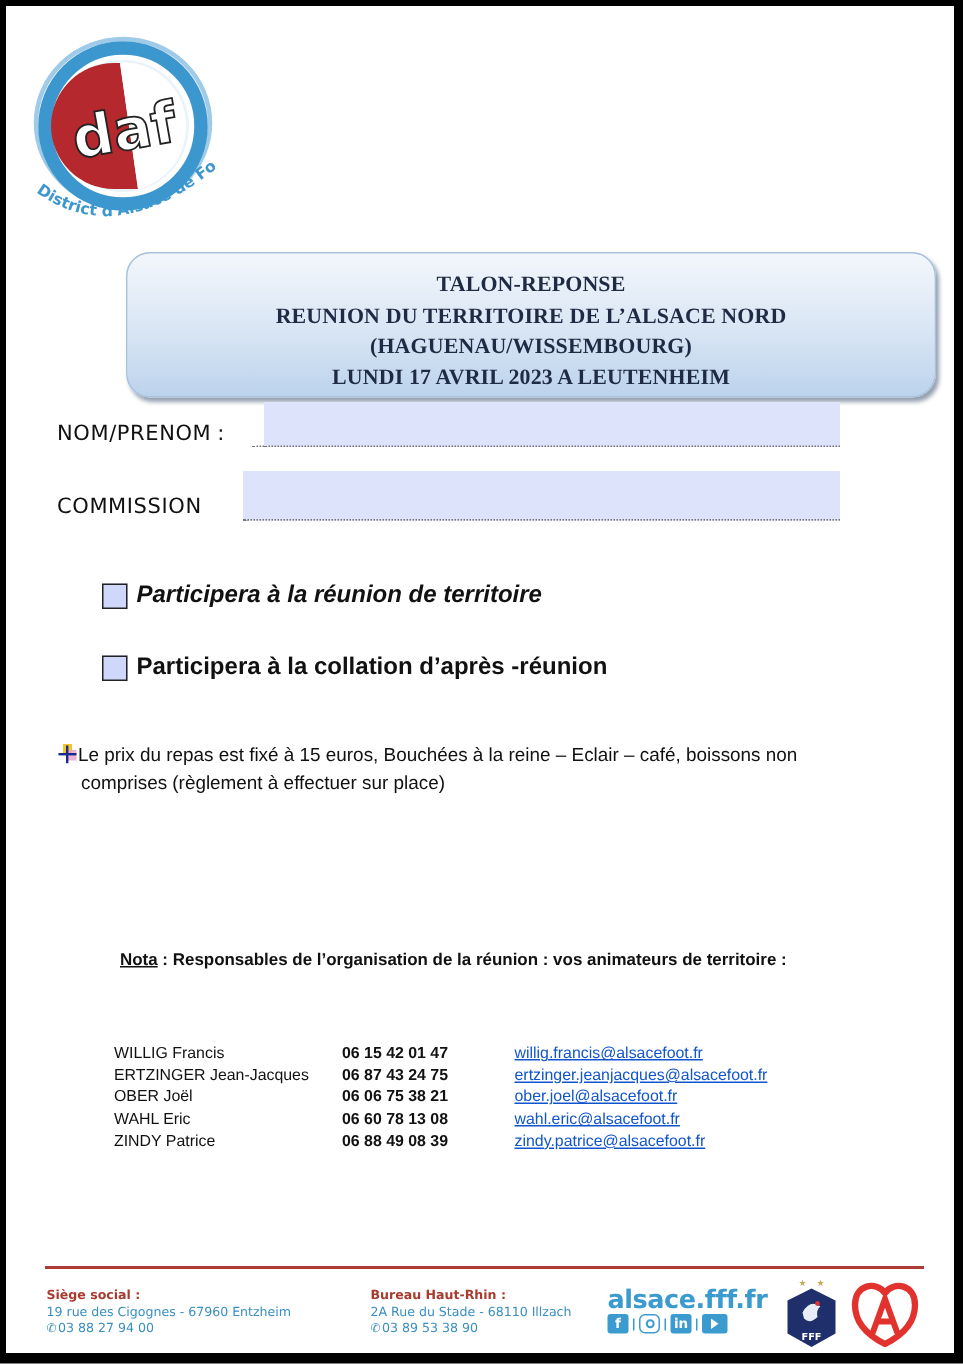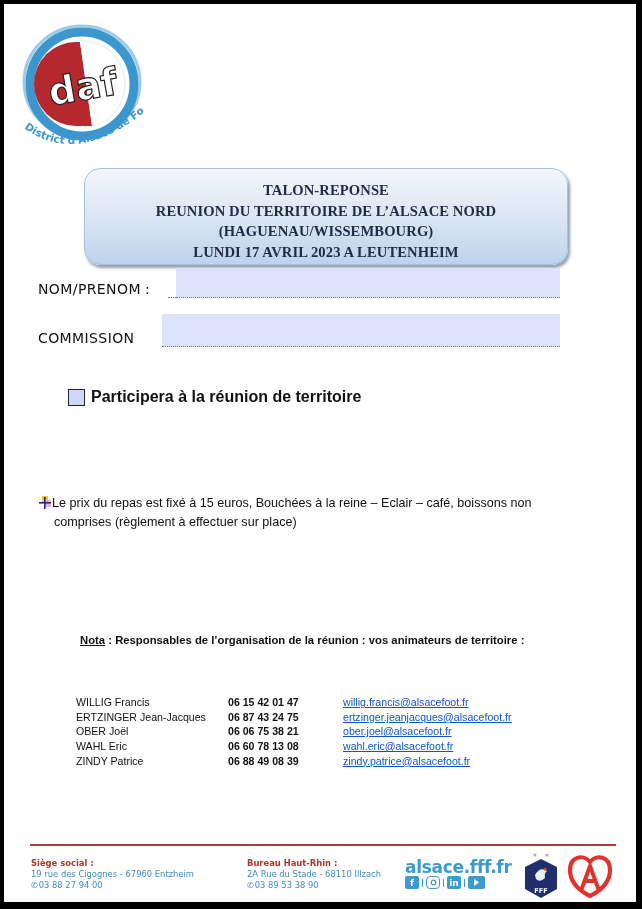--- a/index.html
+++ b/index.html
@@ -3,21 +3,21 @@
   <meta charset="utf-8">
   <style>
     html, body { margin: 0; padding: 0; }
     body { width: 642px; height: 909px; background: #000; position: relative; overflow: hidden; font-family: "Liberation Sans", sans-serif; }
     .page { position: absolute; left: 4px; top: 4px; width: 632px; height: 898px; background: #fff; overflow: hidden; }
 
     
     .logo { position: absolute; left: 12px; top: 12px; width: 150px; height: 150px; }
 
     
-    .title-box { position: absolute; left: 80px; top: 164px; width: 484px; height: 97px; border-radius: 16px;
+    .title-box { position: absolute; left: 80px; top: 164px; width: 540px; height: 97px; border-radius: 16px;
       background: linear-gradient(#f3f7fc 0%, #d8e5f4 55%, #bcd3ec 100%);
       border: 1px solid #a9c1dd; box-shadow: 2px 3px 3px rgba(60,80,110,0.55); box-sizing: border-box;
       text-align: center; padding-top: 11px; }
     .title-box div { font-family: "Liberation Serif", serif; font-weight: bold; color: #1f2a44; font-size: 14.6px; line-height: 20.5px; letter-spacing: 0.1px; }
 
     
     .field-row { position: absolute; left: 34px; font-size: 15px; color: #111; display: flex; align-items: flex-end; }
     .field-label { letter-spacing: 0.4px; font-family: "DejaVu Sans", sans-serif; font-size: 14px; }
     .field-colon { margin: 0 4px 0 4px; font-family: "DejaVu Sans", sans-serif; font-size: 14px; }
     .field-input { position: absolute; background: #dde3fb; border: none; border-bottom: 1px dotted #777; height: 30px; box-sizing: border-box; outline: none; font-size: 14px; }
@@ -94,23 +94,27 @@
   <div class="dots-line" style="left:164px; top:293px; width:392px;"></div>
   <input class="field-input" style="left: 172px; top: 264px; width: 384px;" value="">
 
   <div class="field-row" style="top:326px;gap:33px;">
     <span class="field-label">COMMISSION</span>
     <span class="field-colon">:</span>
   </div>
   <div class="dots-line" style="left:160px; top:342px; width:396px;"></div>
   <input class="field-input" style="left: 158px; top: 310px; width: 398px; height: 33px;" value="">
 
-  <div class="check-row" style="top:384px;">
+  <div class="check-row" style="top:384px;font-style:italic;">
     <div class="checkbox"></div>
     <span class="check-label">Participera à la réunion de territoire</span>
+  </div>
+  <div class="check-row" style="top:432px;">
+    <div class="checkbox"></div>
+    <span class="check-label">Participera à la collation d’après -réunion</span>
   </div>
 
   <div class="price">
     <div>
       <span class="bullet">
         <svg width="14" height="13" viewBox="0 0 14 13">
           <rect x="4" y="0" width="6" height="6" fill="#f4c430"></rect>
           <rect x="6" y="4" width="7" height="7" fill="#e8a0c8" opacity="0.8"></rect>
           <rect x="1" y="6" width="12" height="1.6" fill="#1a2a8c"></rect>
           <rect x="6" y="1" width="1.6" height="12" fill="#1a2a8c"></rect>

